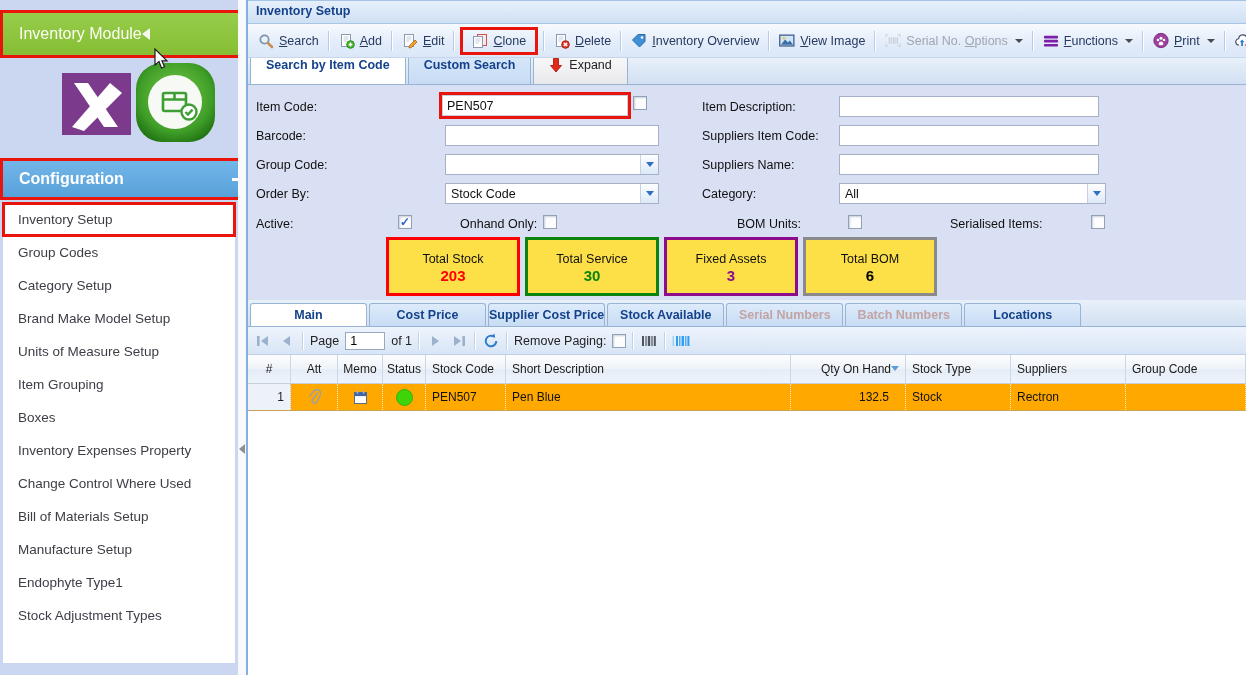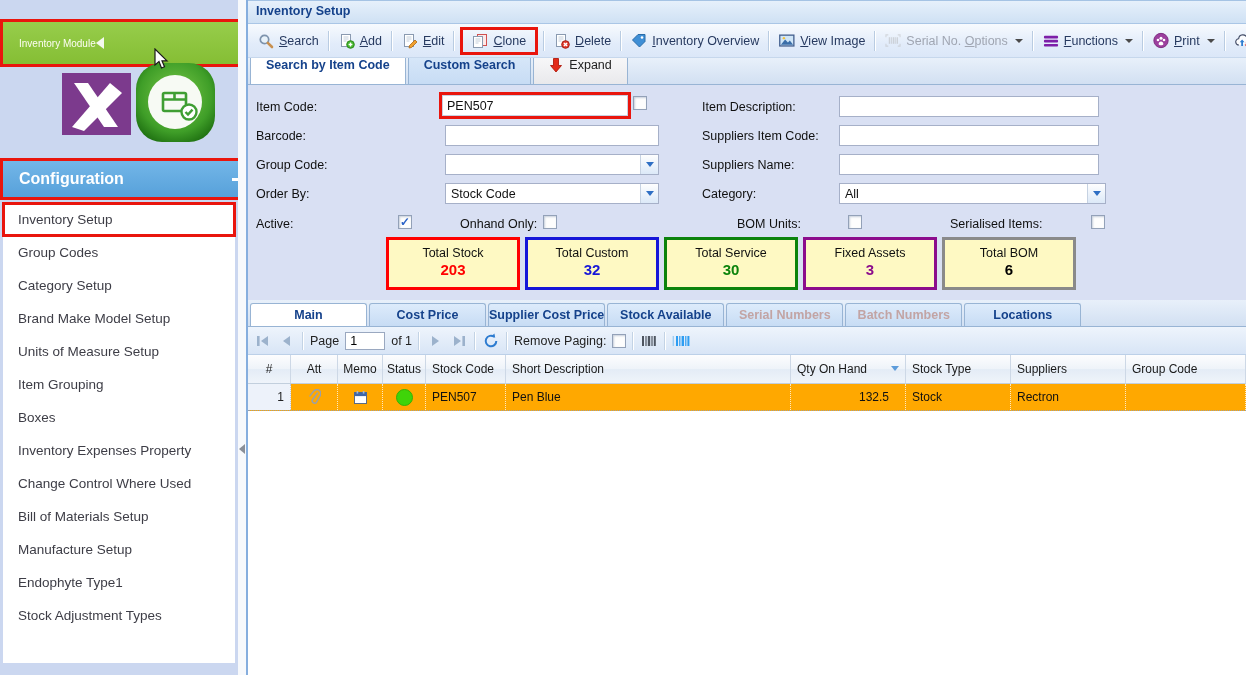--- a/index.html
+++ b/index.html
@@ -2,23 +2,23 @@
 <html><head>
 <meta charset="utf-8">
 <style>
   html,body{margin:0;padding:0;}
   body{width:1246px;height:675px;position:relative;overflow:hidden;background:#fff;
        font-family:"Liberation Sans",sans-serif;-webkit-font-smoothing:antialiased;}
   .app{position:absolute;inset:0;}
 
   
   .sidebar{position:absolute;left:0;top:0;width:238px;height:675px;background:#cbd7f0;}
-  .module-header{position:absolute;left:0;top:19px;width:228px;height:42px;
+  .module-header{position:absolute;left:0;top:10px;width:228px;height:42px;
      border:3px solid #e9150d;background:linear-gradient(#97cd4b,#85be34);
-     color:#fdfdf4;font-size:10px;display:flex;align-items:center;
+     color:#fdfdf4;font-size:16px;display:flex;align-items:center;
      padding:0 16px 0 16px;}
   .collapse-tri{width:0;height:0;border-top:6px solid transparent;border-bottom:6px solid transparent;border-right:8px solid #f4f8ee;}
   .cursor{position:absolute;left:152px;top:48px;z-index:5;}
   .logo-purple{position:absolute;left:62px;top:73px;width:69px;height:62px;}
   .logo-green{position:absolute;left:133px;top:60px;width:85px;height:85px;}
   .config-header{position:absolute;left:0;top:158px;width:228px;height:36px;
      border:3px solid #e9150d;background:linear-gradient(#73b6e8,#57a1da);
      color:#fff;font-size:16px;font-weight:bold;display:flex;align-items:center;justify-content:space-between;
      padding:0 16px;}
   .minus{width:15px;height:3px;background:#fff;}
@@ -66,38 +66,38 @@
   .dd{position:absolute;height:21px;border:1px solid #a6b0c8;background:#fff;box-sizing:border-box;}
   .dd .val{position:absolute;left:5px;top:3px;font-size:12.5px;color:#111;}
   .dd .trig{position:absolute;right:0;top:0;width:17px;height:100%;border-left:1px solid #c6d2e2;
       background:linear-gradient(#fefefe,#dce9f8);display:flex;align-items:center;justify-content:center;}
   .chev{width:0;height:0;border-left:4px solid transparent;border-right:4px solid transparent;border-top:5px solid #2f6fc4;}
   .cb{width:14px;height:14px;background:#fdfdfd;border:1px solid #93a1b8;box-sizing:border-box;
       box-shadow:inset 1px 1px 2px rgba(120,140,170,.4);display:inline-flex;align-items:center;justify-content:center;
       font-size:12px;font-weight:bold;color:#2a62c8;line-height:1;}
   .cb.abs{position:absolute;}
   .totals{position:absolute;left:138px;top:152px;display:flex;gap:5px;}
-  .tbox{width:128px;height:41px;border:3px solid #888;background:#fef9c3;text-align:center;padding-top:6px;}
+  .tbox{width:128px;height:41px;border:3px solid #888;background:#fde047;text-align:center;padding-top:12px;}
   .tbox .tl{font-size:12.5px;color:#101010;}
   .tbox .tv{font-size:15px;font-weight:bold;margin-top:1px;}
 
   
   .paging{height:27px;background:linear-gradient(#eef4fc,#d8e5f6);border-bottom:1px solid #bcd0e8;
       display:flex;align-items:center;padding:0 6px;gap:6px;font-size:12.5px;color:#222;}
   .pic{display:inline-flex;align-items:center;justify-content:center;width:18px;height:18px;cursor:pointer;}
   .psep{width:1px;height:18px;background:#c3d3e5;border-right:1px solid #fff;}
   .pinput{width:40px;height:18px;border:1px solid #9aa8c0;font:12.5px "Liberation Sans",sans-serif;padding:0 4px;box-sizing:border-box;}
 
   
   .grid-head{height:28px;display:flex;background:linear-gradient(#fdfdfe,#eef3f9 50%,#e4ecf6 52%,#eff4fa);
       border-bottom:1px solid #c2cfdd;}
   .hcell{box-sizing:border-box;border-right:1px solid #cdd8e6;padding:7px 6px 0;font-size:12px;color:#1a1a1a;
       white-space:nowrap;overflow:hidden;cursor:pointer;}
   .hcell.center{text-align:center;padding-left:0;padding-right:0;}
-  .hcell.right{text-align:right;display:flex;justify-content:space-between;align-items:flex-start;}
+  .hcell.right{text-align:right;display:flex;justify-content:flex-end;align-items:flex-start;}
   .sort-arrow{width:0;height:0;border-left:4px solid transparent;border-right:4px solid transparent;
       border-top:5px solid #5d9cdb;margin-top:4px;}
   .grid-row{height:26px;display:flex;background:#ffa800;border-bottom:1px dotted #9aa0a8;cursor:pointer;}
   .rcell{box-sizing:border-box;height:26px;display:flex;align-items:center;padding:0 6px;font-size:12px;color:#111;
       border-right:1px dotted rgba(255,255,255,.75);overflow:hidden;white-space:nowrap;}
   .rcell.center{justify-content:center;padding:0;}
   .rcell.right{justify-content:flex-end;padding-right:16px;}
   .rcell.num{background:#edf2fa;justify-content:flex-end;border-right:1px dotted #c0c8d8;color:#222;}
   .status-dot{width:15px;height:15px;border-radius:50%;background:#3fd409;border:1px solid #35b007;}
 </style>
@@ -370,24 +370,20 @@
       <span class="fl" style="left:489px;top:132px">BOM Units:</span>
       <span class="cb abs" style="left:600px;top:130px"></span>
       <span class="fl" style="left:702px;top:132px">Serialised Items:</span>
       <span class="cb abs" style="left:843px;top:130px"></span>
 
       <div class="totals">
           <div class="tbox" style="border-color: rgb(255, 0, 0);">
             <div class="tl">Total Stock</div>
             <div class="tv" style="color: rgb(255, 0, 0);">203</div>
           </div>
-          <div class="tbox" style="border-color: rgb(22, 22, 216);">
-            <div class="tl">Total Custom</div>
-            <div class="tv" style="color: rgb(22, 22, 216);">32</div>
-          </div>
           <div class="tbox" style="border-color: rgb(12, 131, 12);">
             <div class="tl">Total Service</div>
             <div class="tv" style="color: rgb(12, 131, 12);">30</div>
           </div>
           <div class="tbox" style="border-color: rgb(140, 12, 140);">
             <div class="tl">Fixed Assets</div>
             <div class="tv" style="color: rgb(140, 12, 140);">3</div>
           </div>
           <div class="tbox" style="border-color: rgb(138, 138, 138);">
             <div class="tl">Total BOM</div>

